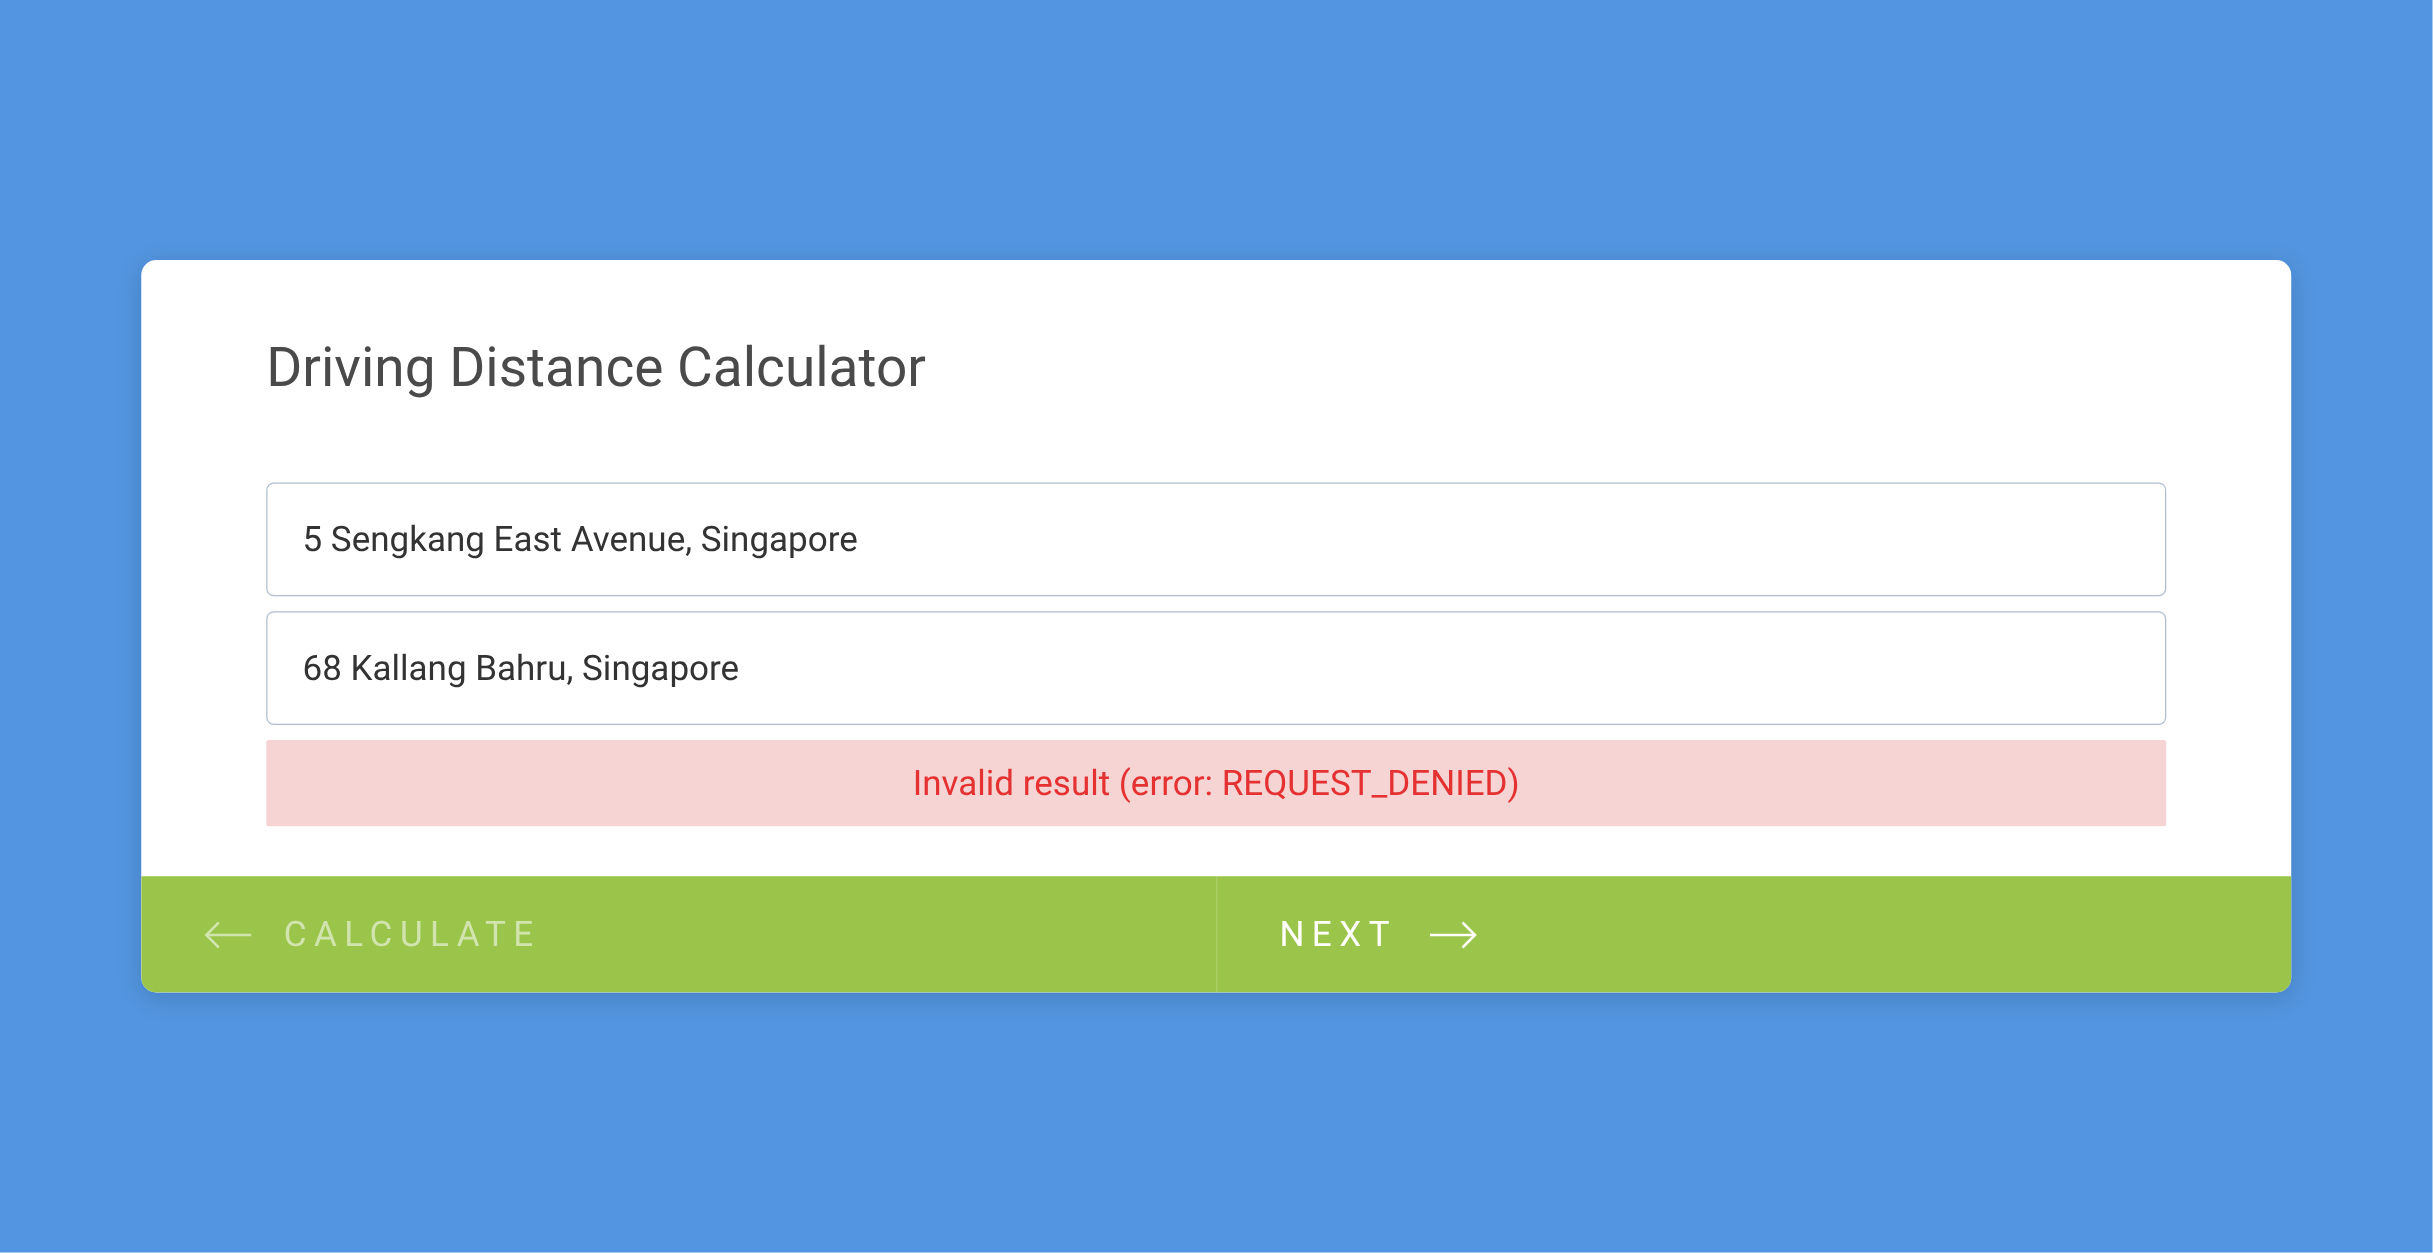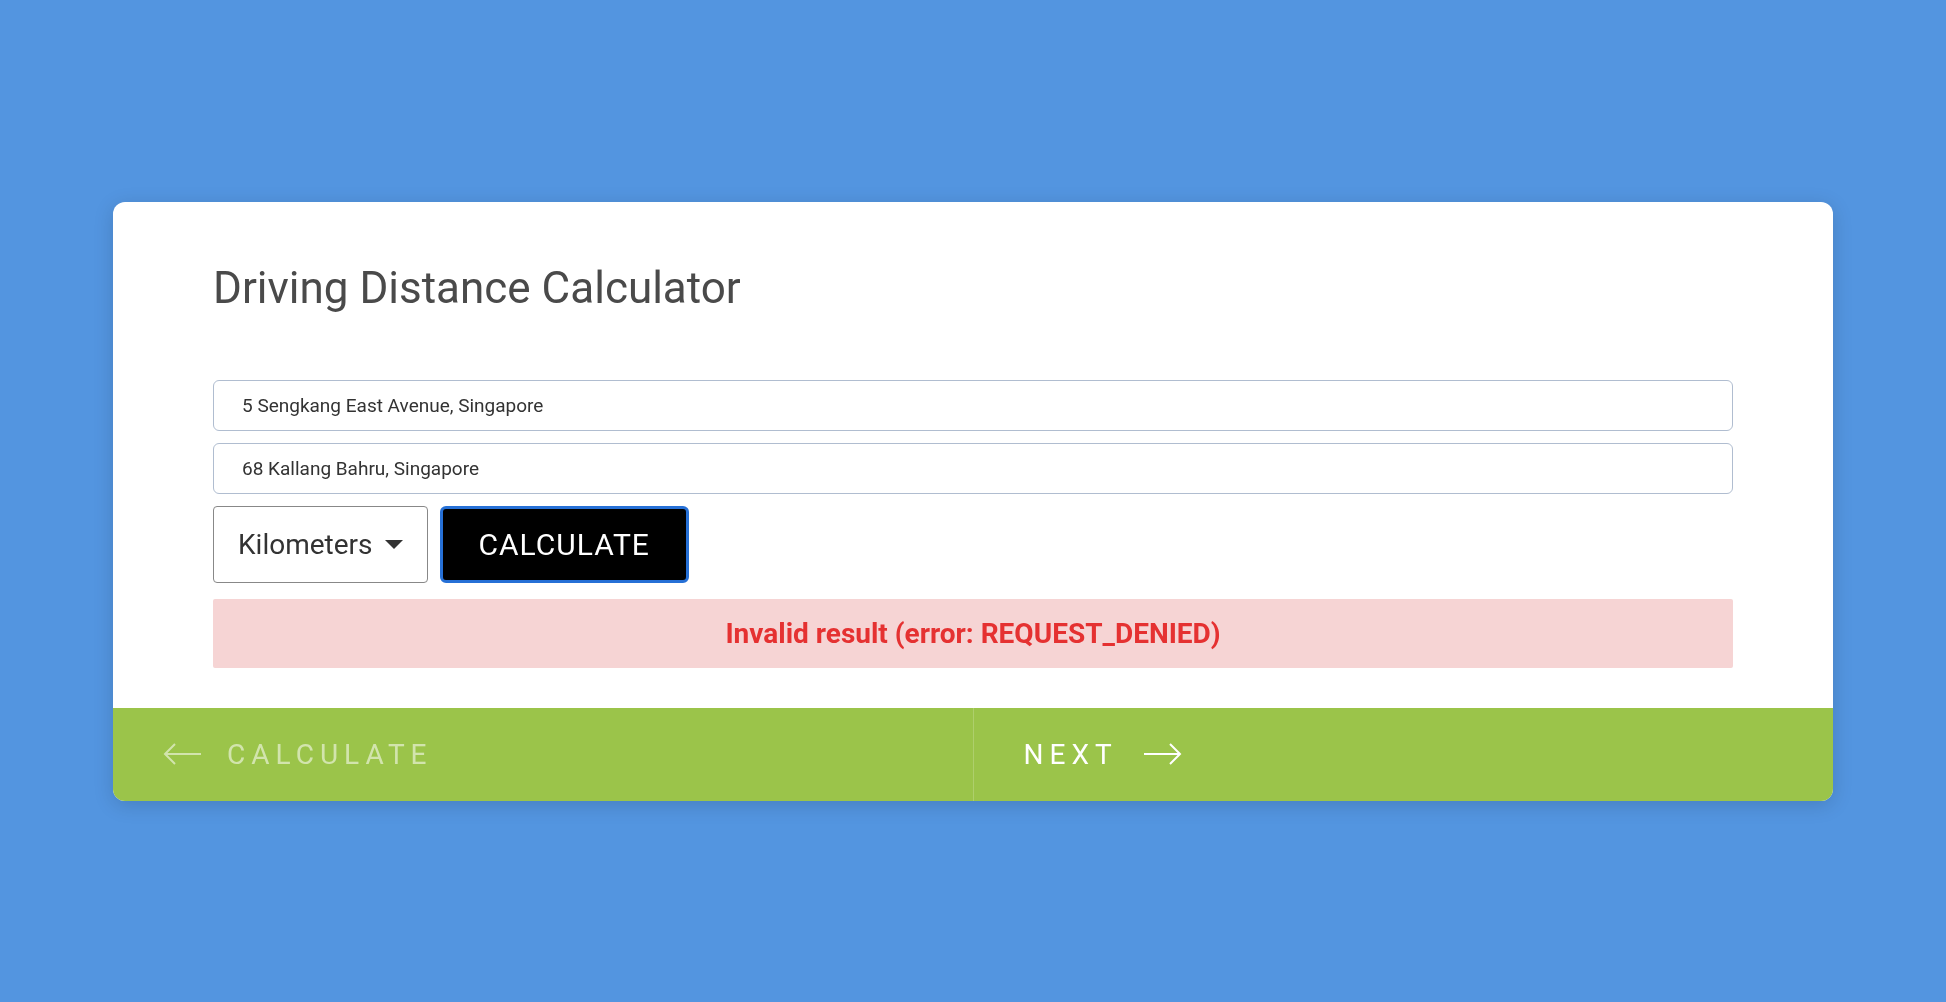--- a/index.html
+++ b/index.html
@@ -33,22 +33,22 @@
     
     .title {
       font-size: 44px;
       font-weight: 400;
       color: #4a4a4a;
       margin-bottom: 66px;
     }
     
     .input-field {
       width: 100%;
-      padding: 13px 28px;
-      font-size: 19px;
+      padding: 28px 28px;
+      font-size: 28px;
       border: 1px solid #b0bdd0;
       border-radius: 6px;
       margin-bottom: 12px;
       color: #333;
       font-family: inherit;
     }
     
     .controls-row {
       display: flex;
       gap: 12px;
@@ -87,21 +87,21 @@
       cursor: pointer;
       font-family: inherit;
     }
     
     .error-banner {
       background-color: #f6d4d4;
       color: #e53131;
       padding: 18px;
       text-align: center;
       font-size: 28px;
-      font-weight: 700;
+      font-weight: 400;
       border-radius: 2px;
     }
     
     .nav-footer {
       display: flex;
       background-color: #9bc44a;
     }
     
     .nav-btn {
       flex: 1;
@@ -139,28 +139,20 @@
 <body>
 
 <div class="card">
   <div class="card-content">
     <h1 class="title">Driving Distance Calculator</h1>
     
     <input type="text" class="input-field" value="5 Sengkang East Avenue, Singapore" style="">
     
     <input type="text" class="input-field" value="68 Kallang Bahru, Singapore" style="">
     
-    <div class="controls-row">
-      <div class="unit-dropdown">
-        <span>Kilometers</span>
-        <span class="dropdown-caret"></span>
-      </div>
-
-      <button class="calculate-btn">CALCULATE</button>
-    </div>
     
     <div class="error-banner">Invalid result (error: REQUEST_DENIED)</div>
   </div>
 
   <div class="nav-footer">
     <div class="nav-btn prev">
       <span class="arrow-icon">
         <svg viewBox="0 0 40 24" fill="none" stroke="currentColor" stroke-width="2">
           <line x1="38" y1="12" x2="2" y2="12"></line>
           <polyline points="12,2 2,12 12,22"></polyline>

